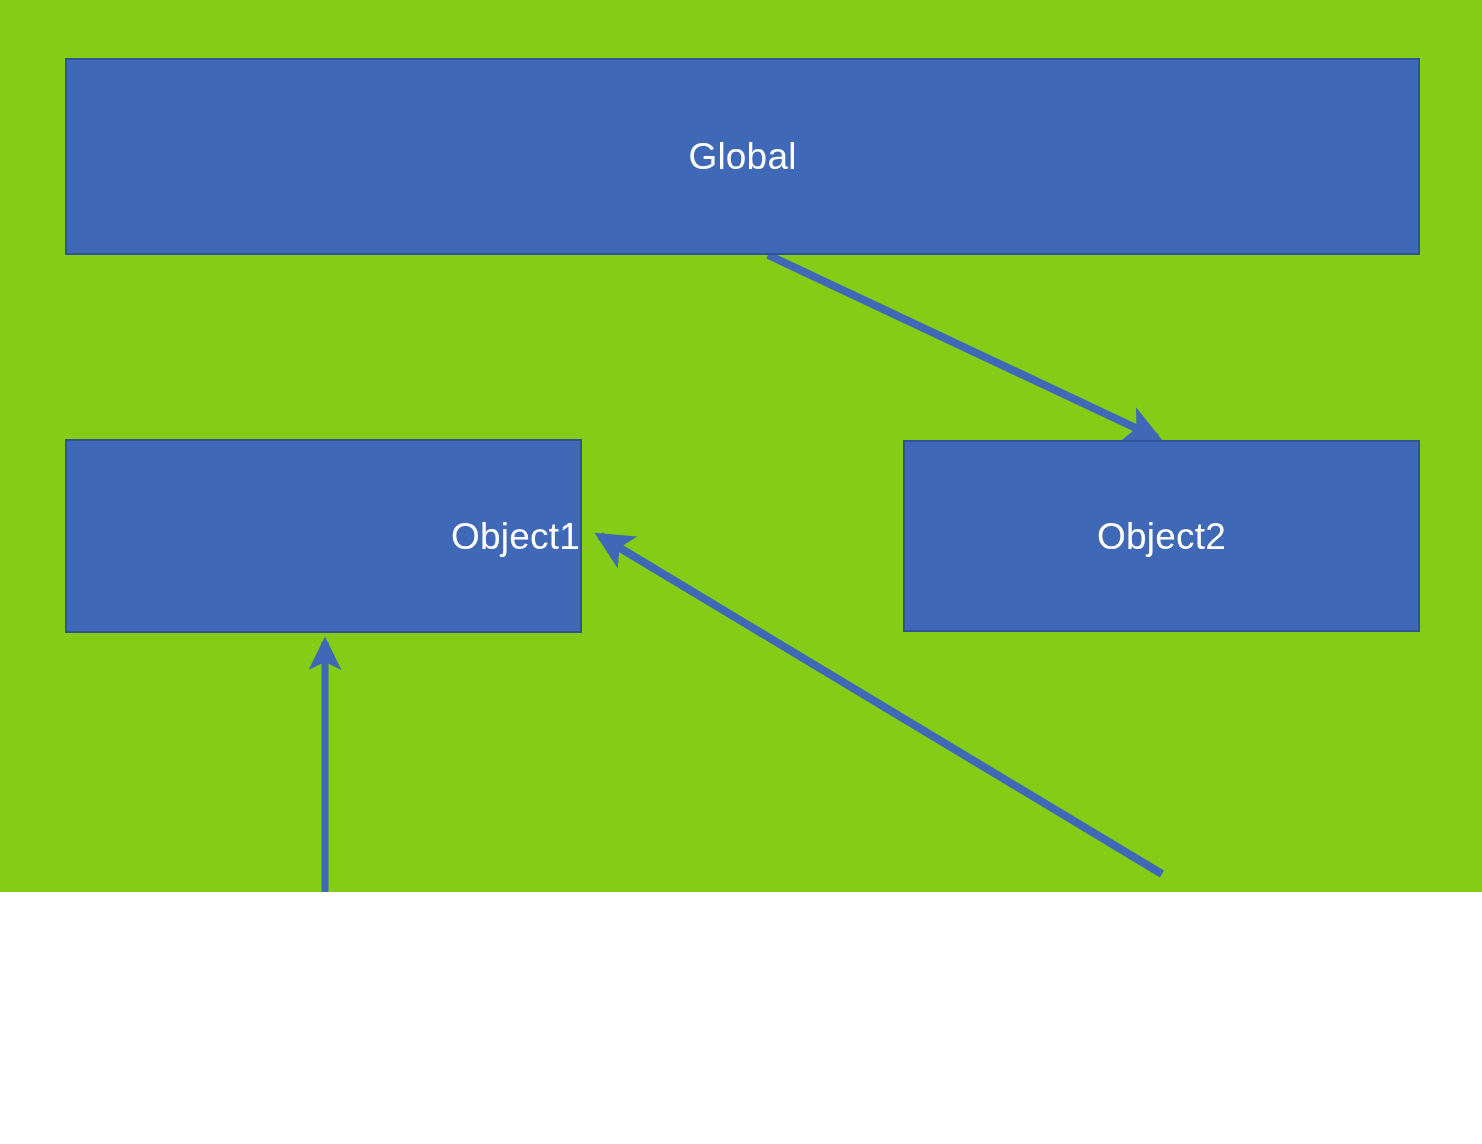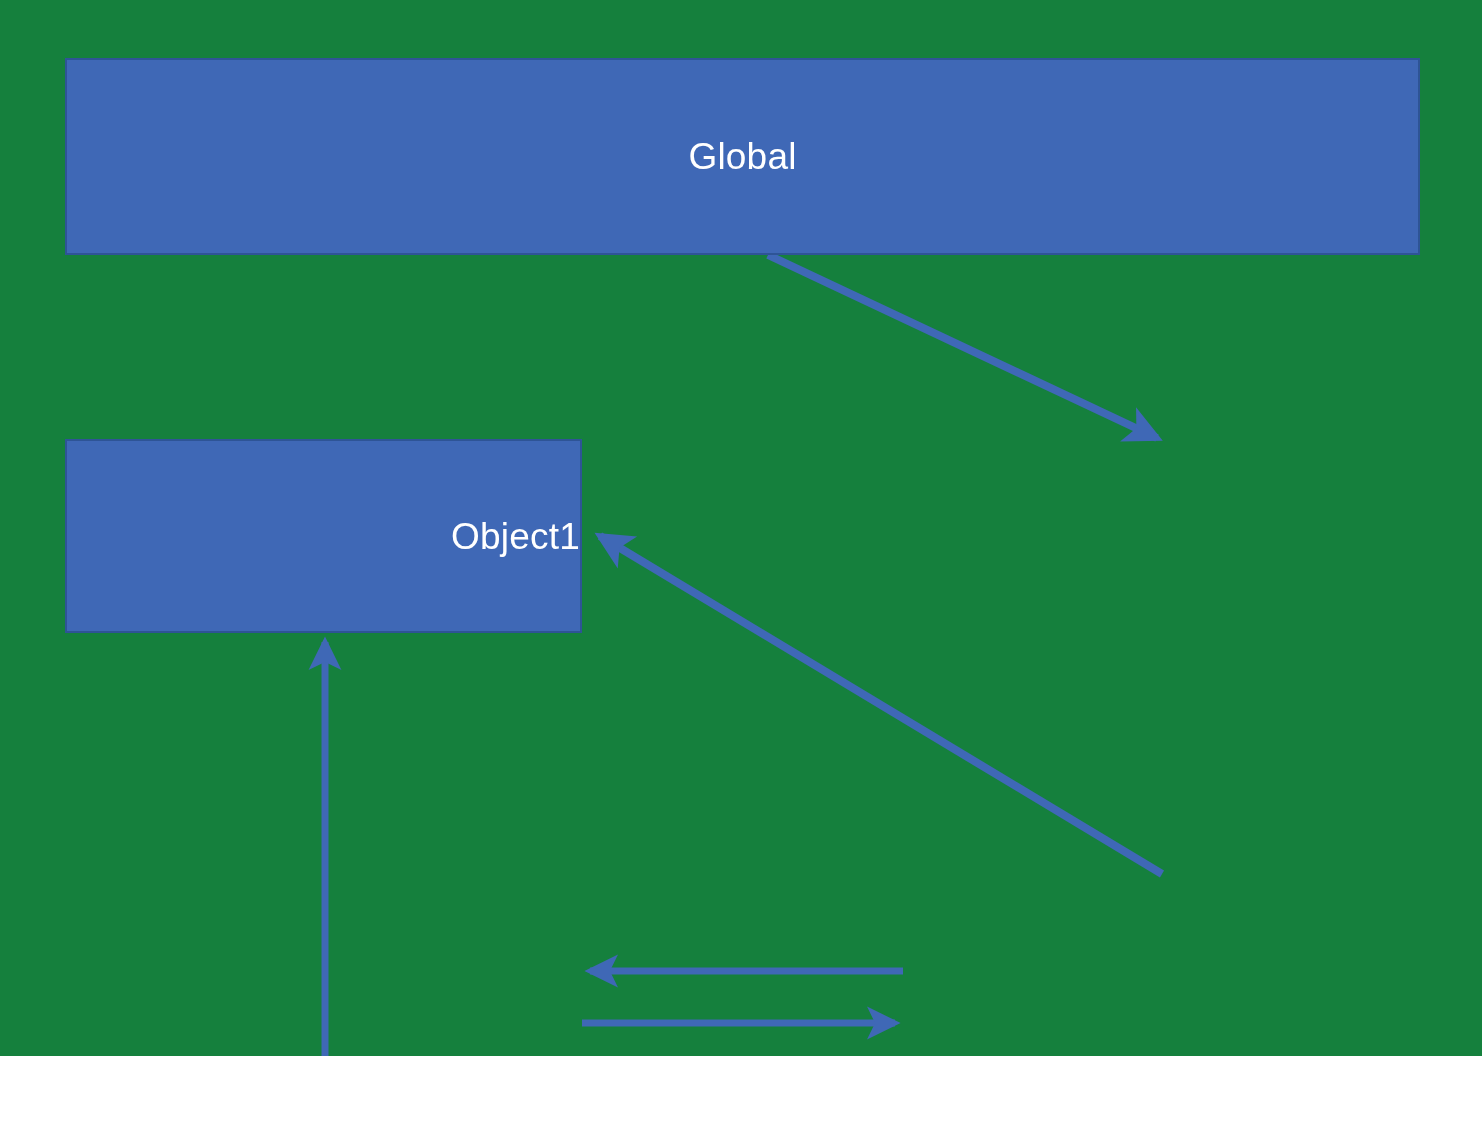--- a/index.html
+++ b/index.html
@@ -7,22 +7,22 @@
     margin: 0;
     padding: 0;
     background: #ffffff;
   }
   body {
     font-family: "Liberation Sans", sans-serif;
   }
   #canvas {
     position: relative;
     width: 1482px;
-    height: 1056px;
-    background: #15803d;
+    height: 892px;
+    background: #84cc16;
     overflow: hidden;
   }
   #edge-layer {
     position: absolute;
     left: 0;
     top: 0;
     width: 1482px;
     height: 1144px;
     pointer-events: none;
   }
@@ -76,16 +76,19 @@
   </svg>
 
   <div class="node" id="node-global">
     <span class="node-label">Global</span>
   </div>
 
   <div class="node" id="node-object1">
     <span class="node-label">Object1</span>
   </div>
 
+  <div class="node" id="node-object2">
+    <span class="node-label">Object2</span>
+  </div>
 
 
 
 </div>
 
 </body></html>

